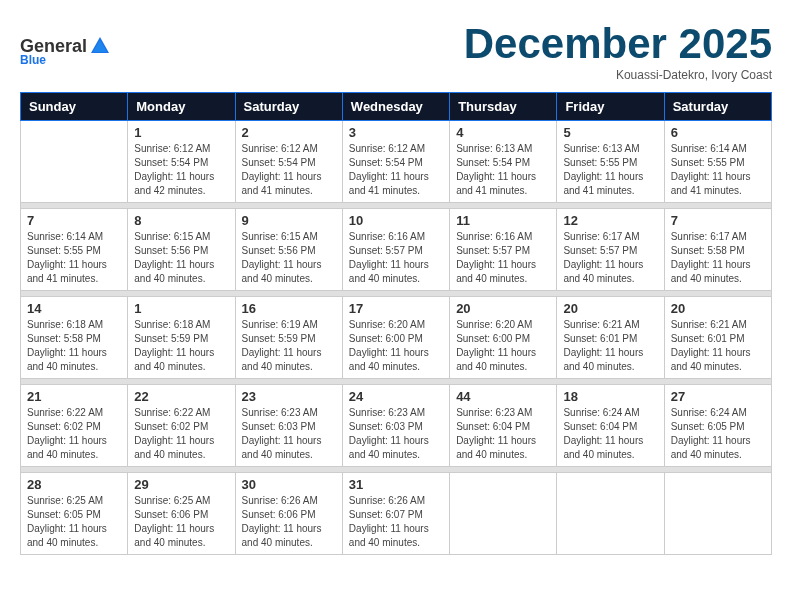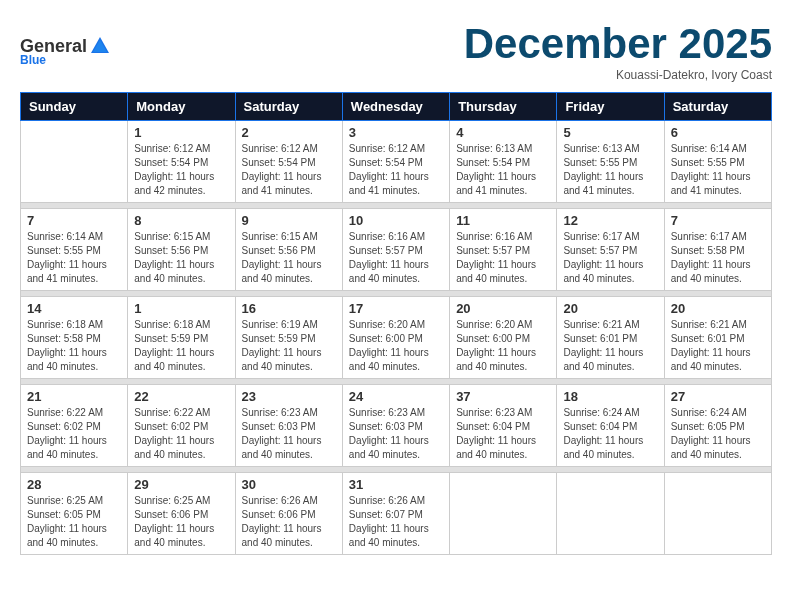--- a/index.html
+++ b/index.html
@@ -214,21 +214,21 @@
         </td>
         <td>
           <div class="day-number">23</div>
           <div class="day-info">Sunrise: 6:23 AM<br>Sunset: 6:03 PM<br>Daylight: 11 hours<br>and 40 minutes.</div>
         </td>
         <td>
           <div class="day-number">24</div>
           <div class="day-info">Sunrise: 6:23 AM<br>Sunset: 6:03 PM<br>Daylight: 11 hours<br>and 40 minutes.</div>
         </td>
         <td>
-          <div class="day-number">37</div>
+          <div class="day-number">44</div>
           <div class="day-info">Sunrise: 6:23 AM<br>Sunset: 6:04 PM<br>Daylight: 11 hours<br>and 40 minutes.</div>
         </td>
         <td>
           <div class="day-number">18</div>
           <div class="day-info">Sunrise: 6:24 AM<br>Sunset: 6:04 PM<br>Daylight: 11 hours<br>and 40 minutes.</div>
         </td>
         <td>
           <div class="day-number">27</div>
           <div class="day-info">Sunrise: 6:24 AM<br>Sunset: 6:05 PM<br>Daylight: 11 hours<br>and 40 minutes.</div>
         </td>

